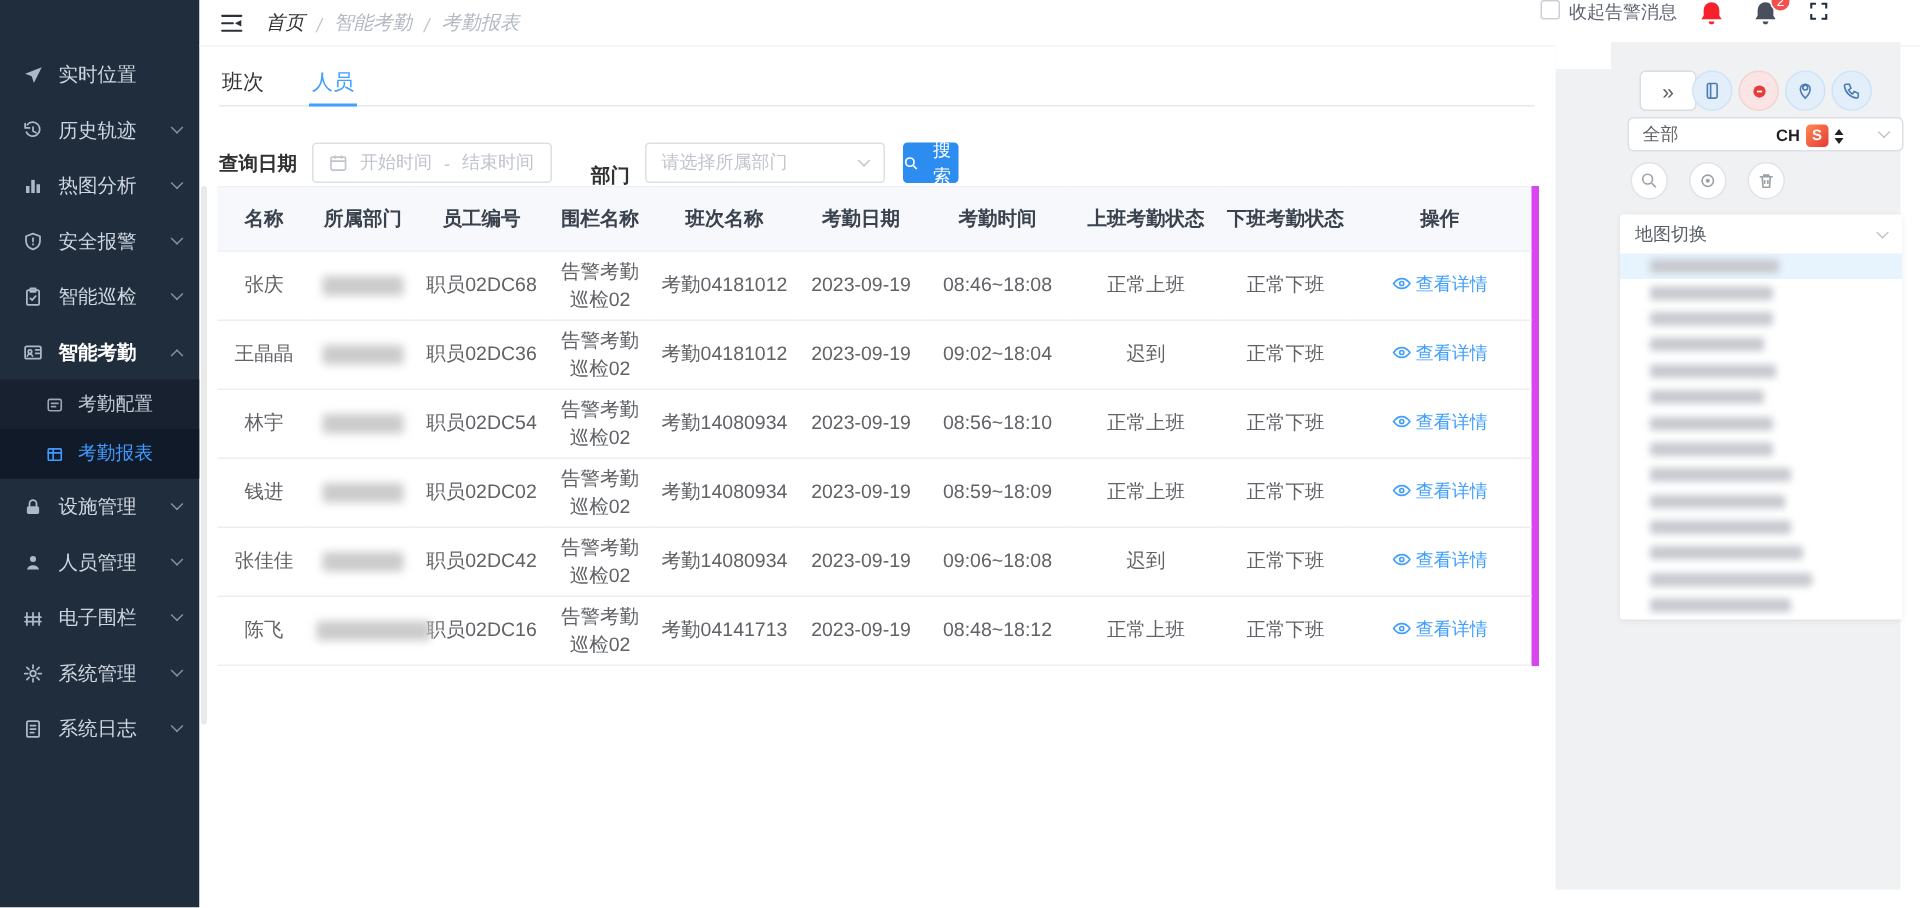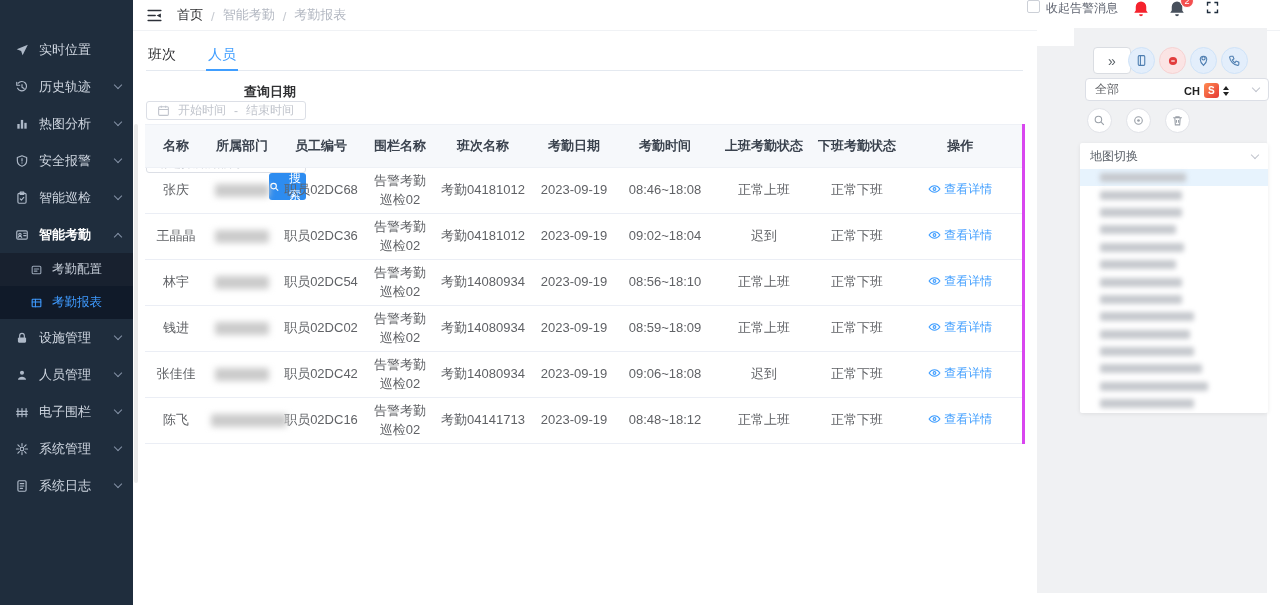--- a/index.html
+++ b/index.html
@@ -20,52 +20,52 @@
   .chev.up { transform:rotate(-135deg); margin-top:4px; }
   .submenu { background:#18212f; }
   .sub-item { height:33px; display:flex; align-items:center; padding-left:30px; color:#c3cbd6; font-size:12.5px; cursor:pointer; }
   .sub-item .s-icon { width:13px; height:13px; margin-right:9px; color:#9aa7b8; display:flex; align-items:center; }
   .sub-item.active { background:#101a29; color:#3f9bff; }
   .sub-item.active .s-icon { color:#3f9bff; }
   
   .main { position:absolute; left:133px; top:0; width:1147px; height:605px; background:#fff; }
   .topbar { position:relative; height:31px; border-bottom:1px solid #f0f2f5; display:flex; align-items:center; padding-left:13px; }
   .collapse-btn { display:flex; margin-right:14px; cursor:pointer; }
-  .crumb { display:flex; align-items:flex-end; }
+  .crumb { display:flex; align-items:flex-end;font-style:italic; }
   .crumb-home { color:#303133; }
   .crumb-sep { color:#c5c9d0; margin:0 8px; }
   .crumb-dim { color:#b3b8c2; }
   .top-right { position:absolute; right:60px; top:0; height:31px; display:flex; align-items:flex-start; }
   .cb-box { width:13px; height:13px; border:1px solid #ccd0d7; border-radius:2px; background:#fff; cursor:pointer; }
   .alarm-label { font-size:12px; color:#5f6470; margin:0 14px 0 6px; white-space:nowrap; }
   .bell-red { color:#f5222d; display:flex; cursor:pointer; }
   .bell-gray { color:#47505c; display:flex; position:relative; margin-left:18px; cursor:pointer; }
   .badge { position:absolute; top:-6px; right:-8px; min-width:14px; height:14px; background:#f34f4f; color:#fff; border-radius:8px; font-size:9px; display:flex; align-items:center; justify-content:center; border:1px solid #fff; padding:0 3px; }
   .fs-btn { margin-left:19px; color:#1f2d3d; display:flex; cursor:pointer; }
   
   .tabs { position:absolute; left:13px; top:40px; width:877px; height:31px; border-bottom:1px solid #e4e9f0; display:flex; gap:28px; }
   .tab { font-size:14px; color:#303133; line-height:29px; position:relative; cursor:pointer; padding:0 2px; }
   .tab.active { color:#409eff; }
   .tab.active::after { content:""; position:absolute; left:0; right:0; bottom:-1px; height:2px; background:#409eff; }
   
-  .filters { position:absolute; left:13px; top:83px; height:27px; display:flex; align-items:flex-end;flex-direction:column; }
+  .filters { position:absolute; left:13px; top:95px; height:27px; display:flex; align-items:center; }
   .f-label { font-weight:bold; color:#303133; margin-right:10px; white-space:nowrap; }
   .pill { height:27px; border:1px solid #dcdfe6; border-radius:3px; background:#fff; display:flex; align-items:center; font-size:12px; color:#c0c4cc; padding:0 10px; cursor:pointer; }
   .date-range { width:160px; gap:8px; }
   .date-range .cal { display:flex; color:#c0c4cc; }
   .dept-label { margin-left:26px;margin-top:16px; }
   .dept-select { width:160px; justify-content:space-between; }
   .sel-chev { width:6px; height:6px; border-right:1.5px solid #c0c4cc; border-bottom:1.5px solid #c0c4cc; transform:rotate(45deg); margin-top:-3px; }
   .search-btn { margin-left:12px; width:37px; height:27px; background:#2d8cf0; color:#fff; border:none; border-radius:3px; font-size:12px; display:flex; align-items:center; justify-content:center; gap:4px; cursor:pointer; font-family:Liberation Serif, serif; }
   
   .scroll-strip { position:absolute; left:1px; top:124px; width:4px; height:359px; background:#eaeaea; border-radius:2px; }
   .att-table { position:absolute; left:12px; top:124px; width:878px; border-collapse:collapse; table-layout:fixed; }
   .att-table th { height:33px; background:#f6f8fb; font-size:13px; color:#3a424e; font-weight:bold; border-top:1px solid #eef1f6; border-bottom:1px solid #eef1f6; padding:12px 2px; }
   .att-table td { height:46px; border-bottom:1px solid #ebeef5; text-align:center; font-size:13px; color:#606266; padding:2px 4px; line-height:1.45; }
-  .att-table td:last-child, .att-table th:last-child { border-right:3px solid #d946ef; }
+  .att-table td:last-child, .att-table th:last-child { border-right:5px solid #d946ef; }
   .blur-chip { width:54px; height:13px; background:#cbcbcb; border-radius:2px; filter:blur(3px); margin:0 auto; }
   .att-table tr:nth-child(6) .blur-chip { width:76px; }
   .detail-link { color:#409eff; font-size:12px; display:inline-flex; align-items:center; gap:3px; cursor:pointer; white-space:nowrap; }
   
   .drawer { position:absolute; left:1037px; top:28px; width:230px; height:565px; background:#f0f1f3; }
   .corner-box { position:absolute; left:0; top:0; width:37px; height:18px; background:#fff; }
   .expand-btn { position:absolute; left:56px; top:19px; width:38px; height:27px; background:#fff; border:1px solid #dadde2; border-radius:4px; color:#596066; font-size:14px; display:flex; align-items:center; justify-content:center; cursor:pointer; }
   .tool-circles { position:absolute; left:91px; top:19px; display:flex; gap:4px; }
   .circle-btn { width:27px; height:27px; border-radius:50%; display:flex; align-items:center; justify-content:center; cursor:pointer; }
   .cb-blue { background:#e3eefb; border:1px solid #cfe3f8; color:#4d7db0; }

